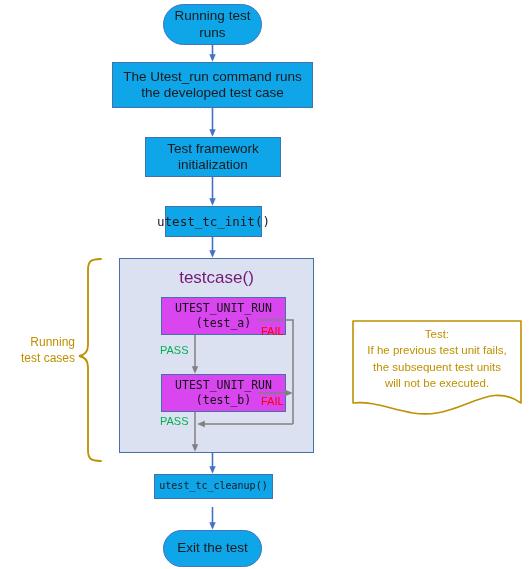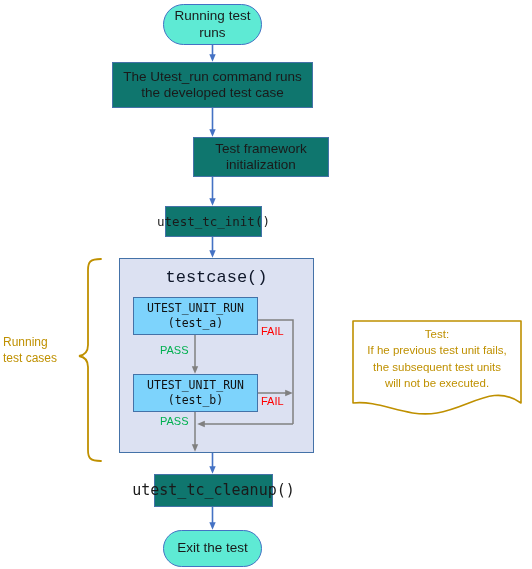--- a/index.html
+++ b/index.html
@@ -29,28 +29,28 @@
     height: 569px;
     overflow: visible;
   }
   .node {
     position: absolute;
     box-sizing: border-box;
     display: flex;
     align-items: center;
     justify-content: center;
     text-align: center;
-    background: #0f766e;
+    background: #0ea5e9;
     border: 1px solid #4472a8;
     line-height: 1.22;
   }
   .node.terminator {
     border-radius: 40px;
     border: 1px solid #4472c4;
-    background: #5eead4;
+    background: #0ea5e9;
   }
   .node .lbl {
     display: block;
     padding: 0 4px;
   }
   
   #node-start {
     left: 163px; top: 4px; width: 99px; height: 41px;
     font-size: 13.5px;
   }
@@ -59,60 +59,59 @@
     font-size: 13.5px;
   }
   
   #node-run-command {
     left: 112px; top: 62px; width: 201px; height: 46px;
     font-size: 13.5px;
   }
   #node-framework-init {
     left: 145px; top: 137px; width: 136px; height: 40px;
     font-size: 13.5px;
-    margin-left: 48px;
   }
   #node-tc-init {
     left: 165px; top: 206px; width: 97px; height: 31px;
     font-size: 12.5px;
     font-family: "DejaVu Sans Mono", monospace;
   }
   #node-tc-cleanup {
-    left: 154px; top: 474px; width: 119px; height: 33px;
-    font-size: 15px;
+    left: 154px; top: 474px; width: 119px; height: 25px;
+    font-size: 10px;
     font-family: "DejaVu Sans Mono", monospace;
   }
   
   #node-testcase {
     left: 119px; top: 258px; width: 195px; height: 195px;
     background: #dce1f2;
     border: 1px solid #4472a8;
     display: block;
   }
   #testcase-title {
     position: absolute;
     left: 0; top: 9px; width: 100%;
     text-align: center;
     font-size: 17px;
-    color: #0f172a;
-    font-family: Liberation Mono, monospace;
+    color: #701a75;
   }
   .unit-box {
     position: absolute;
     box-sizing: border-box;
-    background: #7dd3fc;
+    background: #d946ef;
     border: 1.4px solid #4472a8;
     display: flex;
     align-items: center;
     justify-content: center;
     text-align: center;
     font-family: "DejaVu Sans Mono", monospace;
     font-size: 11.5px;
     line-height: 1.28;
     color: #111111;
+    margin-left: 28px;
   }
   #unit-test-a { left: 133px; top: 297px; width: 125px; height: 38px; }
   #unit-test-b { left: 133px; top: 374px; width: 125px; height: 38px; }
 
   .edge-label {
     position: absolute;
     font-size: 11px;
     font-weight: normal;
     font-family: "Liberation Sans", sans-serif;
     white-space: nowrap;
@@ -121,21 +120,21 @@
   .edge-label.fail { color: #ff0000; }
   #label-pass-a { left: 160px; top: 344px; }
   #label-fail-a { left: 261px; top: 325px; }
   #label-pass-b { left: 160px; top: 415px; }
   #label-fail-b { left: 261px; top: 395px; }
 
   
   #brace-label {
     position: absolute;
     left: 3px; top: 335px; width: 72px;
-    text-align: left;
+    text-align: right;
     font-size: 12px;
     color: #bf9000;
     line-height: 1.3;
   }
   #note-text {
     position: absolute;
     left: 354px; top: 326px; width: 166px;
     text-align: center;
     font-size: 11.5px;
     color: #bf9000;

